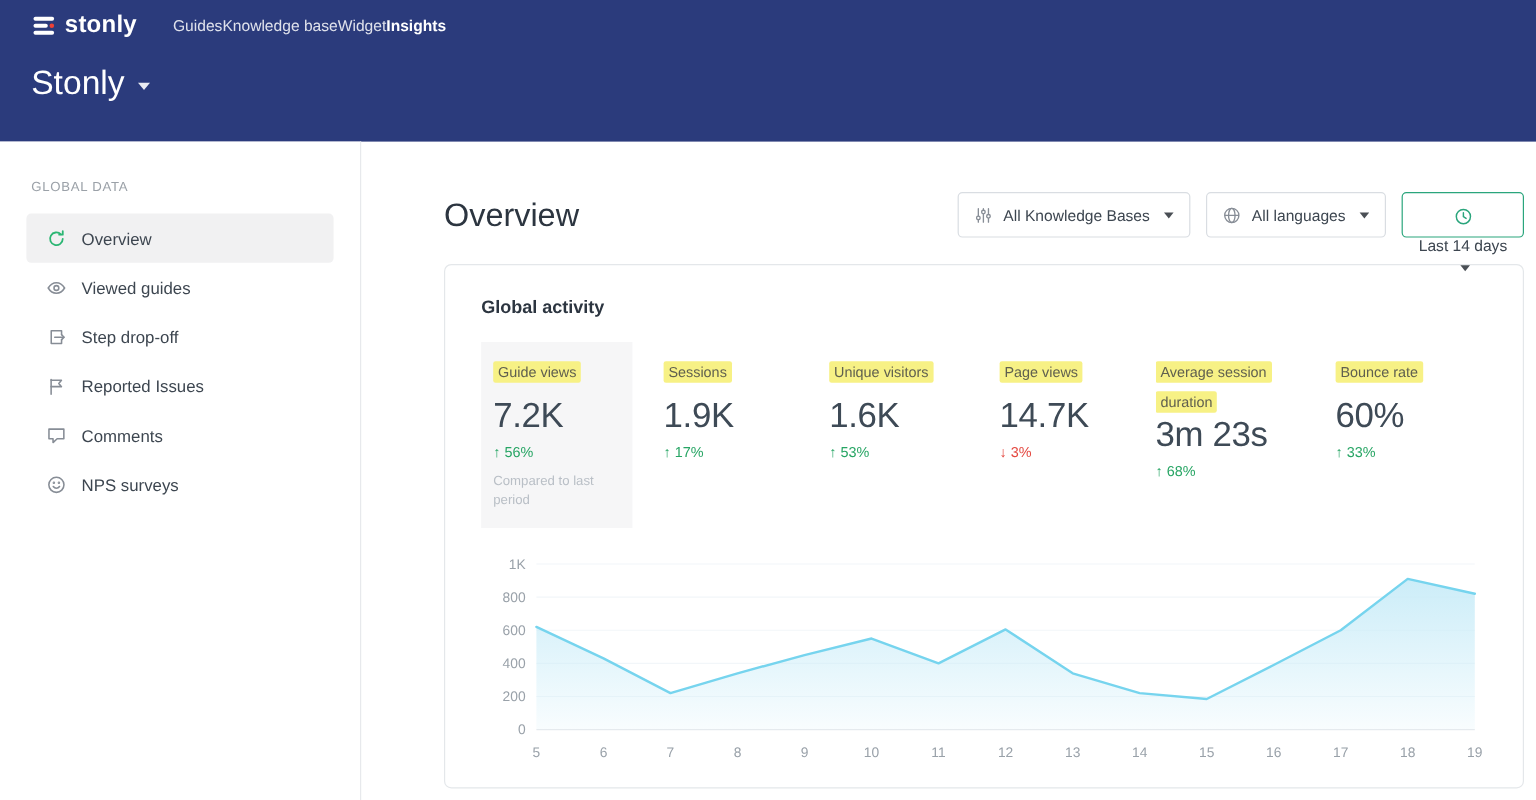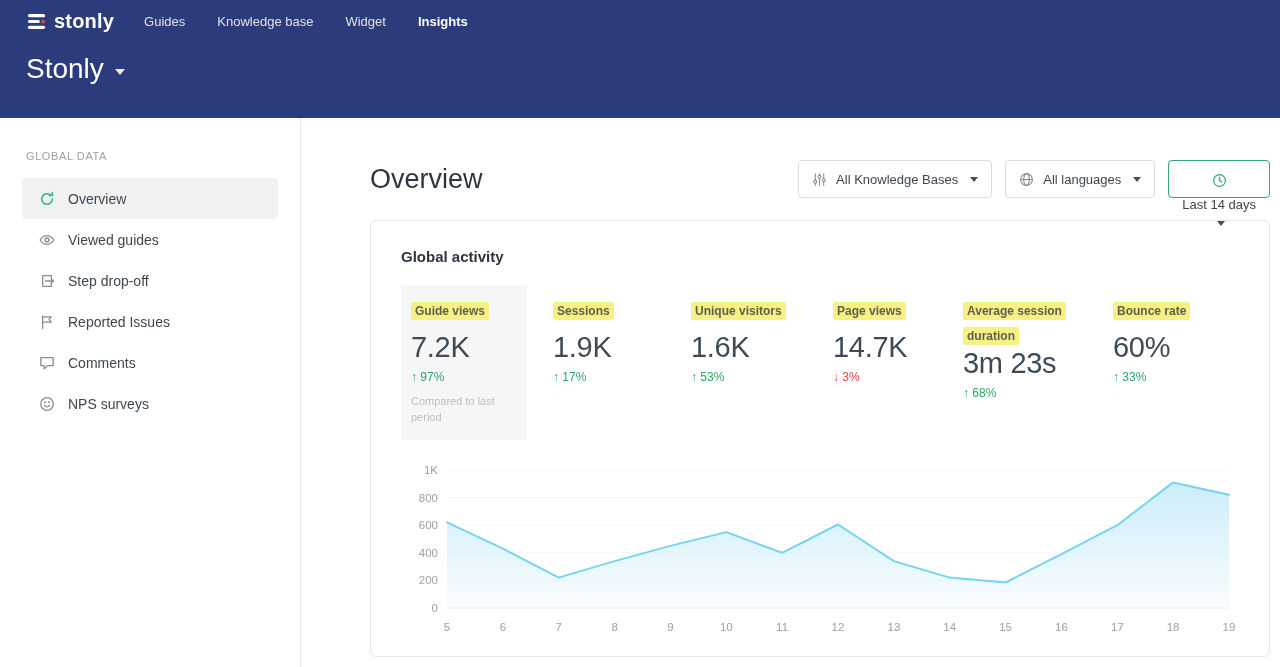--- a/index.html
+++ b/index.html
@@ -7,21 +7,21 @@
        font-family:"Liberation Sans","DejaVu Sans",sans-serif;}
   *,*:before,*:after{box-sizing:border-box;}
 
   
   .topbar{background:#2b3b7c;height:118px;padding:0 26px;}
   .nav-row{display:flex;align-items:center;padding-top:10px;}
   .logo{display:flex;align-items:center;gap:7px;cursor:pointer;}
   .logo-icon{width:21px;height:21px;display:inline-flex;}
   .logo-icon svg{width:100%;height:100%;}
   .logo-text{color:#fff;font-size:20px;font-weight:700;letter-spacing:.2px;}
-  .nav-items{display:flex;gap:32px;margin-left:30px;}
+  .nav-items{display:flex;margin-left:30px;}
   .nav-item{color:rgba(255,255,255,.85);font-size:13px;cursor:pointer;text-decoration:none;}
   .nav-item.active{color:#fff;font-weight:700;}
   .workspace{display:inline-flex;align-items:center;gap:11px;margin-top:20px;cursor:pointer;}
   .workspace-name{color:#fff;font-size:28px;}
   .workspace-caret{width:0;height:0;border-left:5px solid transparent;border-right:5px solid transparent;
                    border-top:6px solid rgba(255,255,255,.9);margin-top:5px;}
 
   
   .content{display:flex;height:549px;}
   .sidebar{width:301px;flex:none;background:#fff;border-right:1px solid #e7e9ec;padding-top:32px;}
@@ -52,21 +52,21 @@
   .stat{padding:13px 10px 14px;}
   .stat:nth-child(1){width:126px;}
   .stat:nth-child(2){width:122px;}
   .stat:nth-child(3){width:126px;}
   .stat:nth-child(4){width:114px;}
   .stat:nth-child(5){width:134px;}
   .stat:nth-child(6){width:130px;}
   .stat.boxed{background:#f6f6f7;}
   .stat-label-wrap{min-height:34px;line-height:1.55;}
   .stat-label{display:inline;background:#f7f185;color:#60604f;font-size:12px;padding:2px 4px;border-radius:2px;
-              box-decoration-break:clone;font-weight:bold;-webkit-box-decoration-break:clone;}
+              box-decoration-break:clone;-webkit-box-decoration-break:clone;}
   .stat-value{font-size:29px;line-height:1.05;color:#3e4a56;letter-spacing:-.3px;}
   .stat-delta{margin-top:8px;font-size:12px;color:#27a564;}
   .stat-delta.down{color:#e4473f;}
   .stat-note{margin-top:10px;font-size:11px;color:#b9bfc6;line-height:1.45;max-width:96px;}
   .chart{margin-top:18px;}
   .chart svg{display:block;}
 </style>
 </head>
 <body>
 
@@ -198,21 +198,21 @@
    </button>
         </div>
     </div>
 
     <section class="card">
       <h2>Global activity</h2>
       <div class="stats-row">
           <div class="stat boxed">
      <div class="stat-label-wrap"><span class="stat-label">Guide views</span></div>
      <div class="stat-value">7.2K</div>
-     <div class="stat-delta">↑ 97%</div>
+     <div class="stat-delta">↑ 56%</div>
      <div class="stat-note">Compared to last period</div>
    </div>
           <div class="stat">
      <div class="stat-label-wrap"><span class="stat-label">Sessions</span></div>
      <div class="stat-value">1.9K</div>
      <div class="stat-delta">↑ 17%</div>
 
    </div>
           <div class="stat">
      <div class="stat-label-wrap"><span class="stat-label">Unique visitors</span></div>

